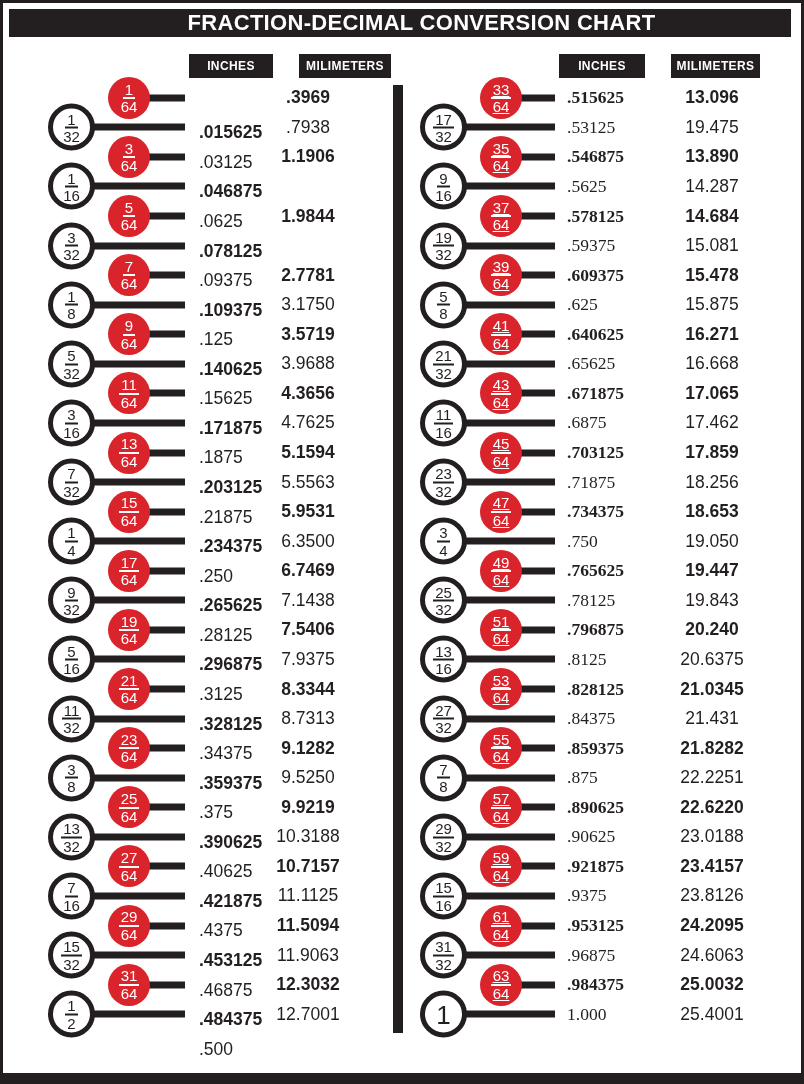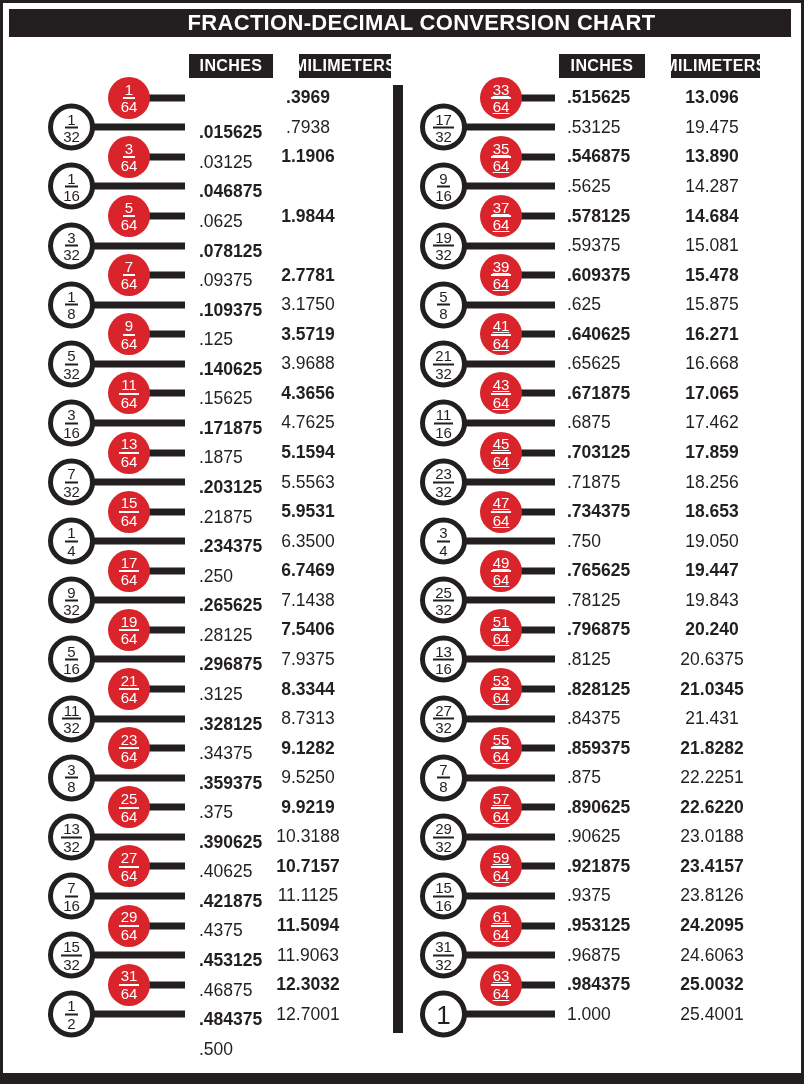--- a/index.html
+++ b/index.html
@@ -36,21 +36,21 @@
     padding-left: 43px;
   }
 
   .badge {
     position: absolute;
     top: 51px;
     height: 24px;
     background: var(--ink);
     color: #fff;
     font-weight: bold;
-    font-size: 16px;
+    font-size: 12px;
     letter-spacing: 0.4px;
     display: flex;
     align-items: center;
     justify-content: center;
   }
   .badge.inches-left      { left: 186px; width: 84px; }
   .badge.mm-left          { left: 296px; width: 92px; }
   .badge.inches-right     { left: 556px; width: 86px; }
   .badge.mm-right         { left: 668px; width: 89px; }
 
@@ -137,21 +137,21 @@
     display: flex;
     align-items: center;
     font-size: 17.5px;
     white-space: nowrap;
   }
   .mm { justify-content: center; }
   .row.red .inches, .row.red .mm { font-weight: bold; }
 
   .row.left  .inches { left: 163px; margin-top: 35px; }
   .row.left  .mm     { left: 210px; width: 124px; }
-  .row.right .inches { left: 147px; }
+  .row.right .inches { left: 147px; font-family: Liberation Serif, serif; }
   .row.right .mm     { left: 230px; width: 124px; }
 </style>
 </head>
 <body>
 
 <div class="page" style="--red: #D9242C; --ink: #231F20;">
   <div class="title-bar">FRACTION-DECIMAL CONVERSION CHART</div>
 
   <div class="badge inches-left">INCHES</div>
   <div class="badge mm-left">MILIMETERS</div>

